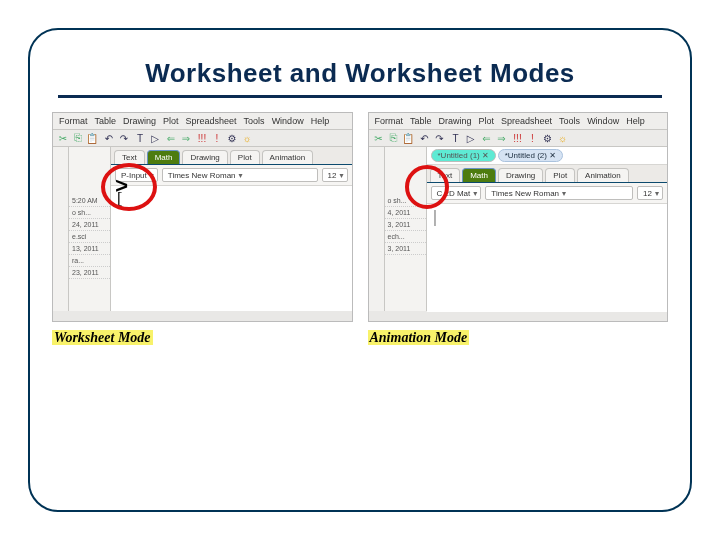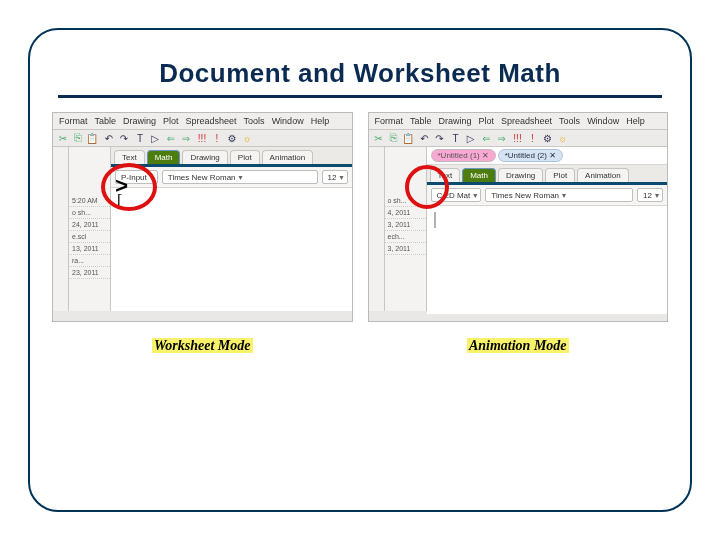--- a/index.html
+++ b/index.html
@@ -103,21 +103,21 @@
   .main-pane {
     flex: 1;
     background: #fff;
     position: relative;
   }
   .tabbar {
     display: flex;
     gap: 2px;
     padding: 3px 3px 0 3px;
     background: #eceae7;
-    border-bottom: 3px solid #0c4a6e;
+    border-bottom: 1px solid #0c4a6e;
     font-size: 8px;
   }
   .tab {
     padding: 2px 7px;
     background: #f5f4f2;
     border: 1px solid #c5c4c1;
     border-bottom: none;
     border-radius: 4px 4px 0 0;
     color: #333;
   }
@@ -130,21 +130,21 @@
     display: flex;
     gap: 2px;
     padding: 2px 4px;
     border-bottom: 1px solid #d7d6d3;
     font-size: 8px;
   }
   .chip {
     padding: 1px 6px;
     border: 1px solid #bdbcba;
     border-radius: 8px;
-    background: #f9a8d4;
+    background: #5eead4;
     color: #555;
   }
   .chip.sel { background: #d6e3f3; border-color: #aac2dd; color: #234; text-align: right; }
   .fieldrow {
     display: flex;
     gap: 4px;
     padding: 3px 4px;
     border-bottom: 1px solid #d7d6d3;
     font-size: 8px;
     background: #f6f5f3;
@@ -181,37 +181,37 @@
   .red-ring {
     position: absolute;
     border: 4px solid #d11;
     border-radius: 50%;
     z-index: 4;
     background: transparent;
   }
   .ring1 { top: 50px; left: 48px; width: 56px; height: 48px; }
   .ring2 { top: 52px; left: 36px; width: 44px; height: 44px; }
   .caption {
-    margin-top: 14px;
-    text-align: center;
+    margin-top: 6px;
+    text-align: left;
   }
   .caption span {
     font-family: "Times New Roman", serif;
     font-style: italic;
     font-weight: bold;
     font-size: 14px;
     background: #f8f26a;
     padding: 0 2px;
   }
 </style>
 </head>
 <body>
 
 <div class="slide-frame">
-  <div class="slide-title">Document and Worksheet Math</div>
+  <div class="slide-title">Worksheet and Worksheet Modes</div>
   <div class="title-rule"></div>
 
   <div class="columns">
 
     <div class="shot">
       <div class="app-frame">
         <div class="menubar">
           <span>Format</span>
           <span>Table</span>
           <span>Drawing</span>

